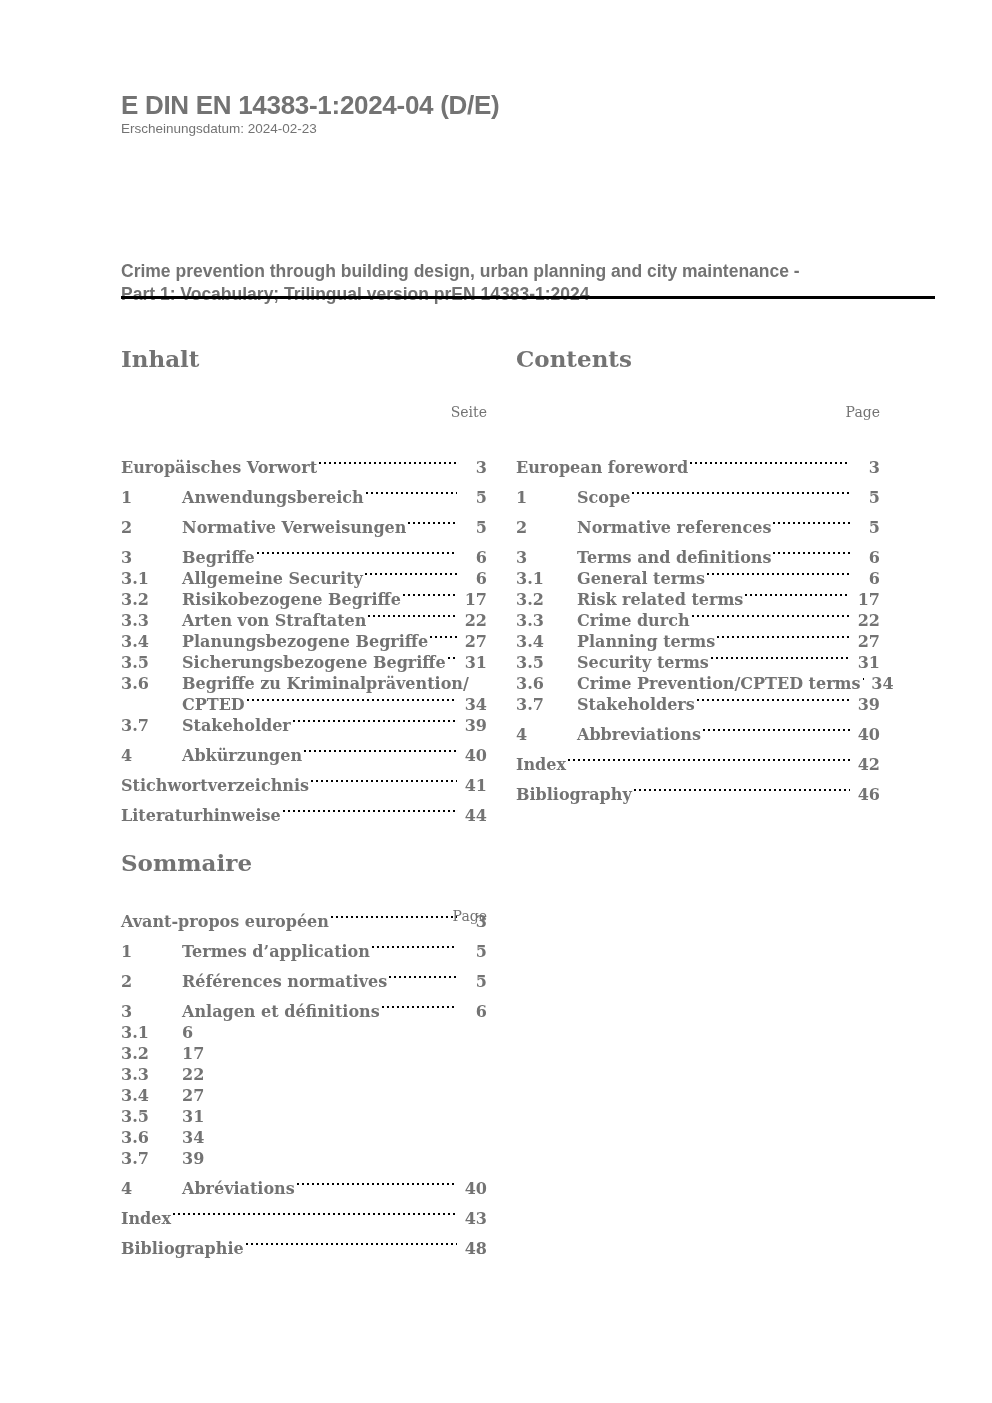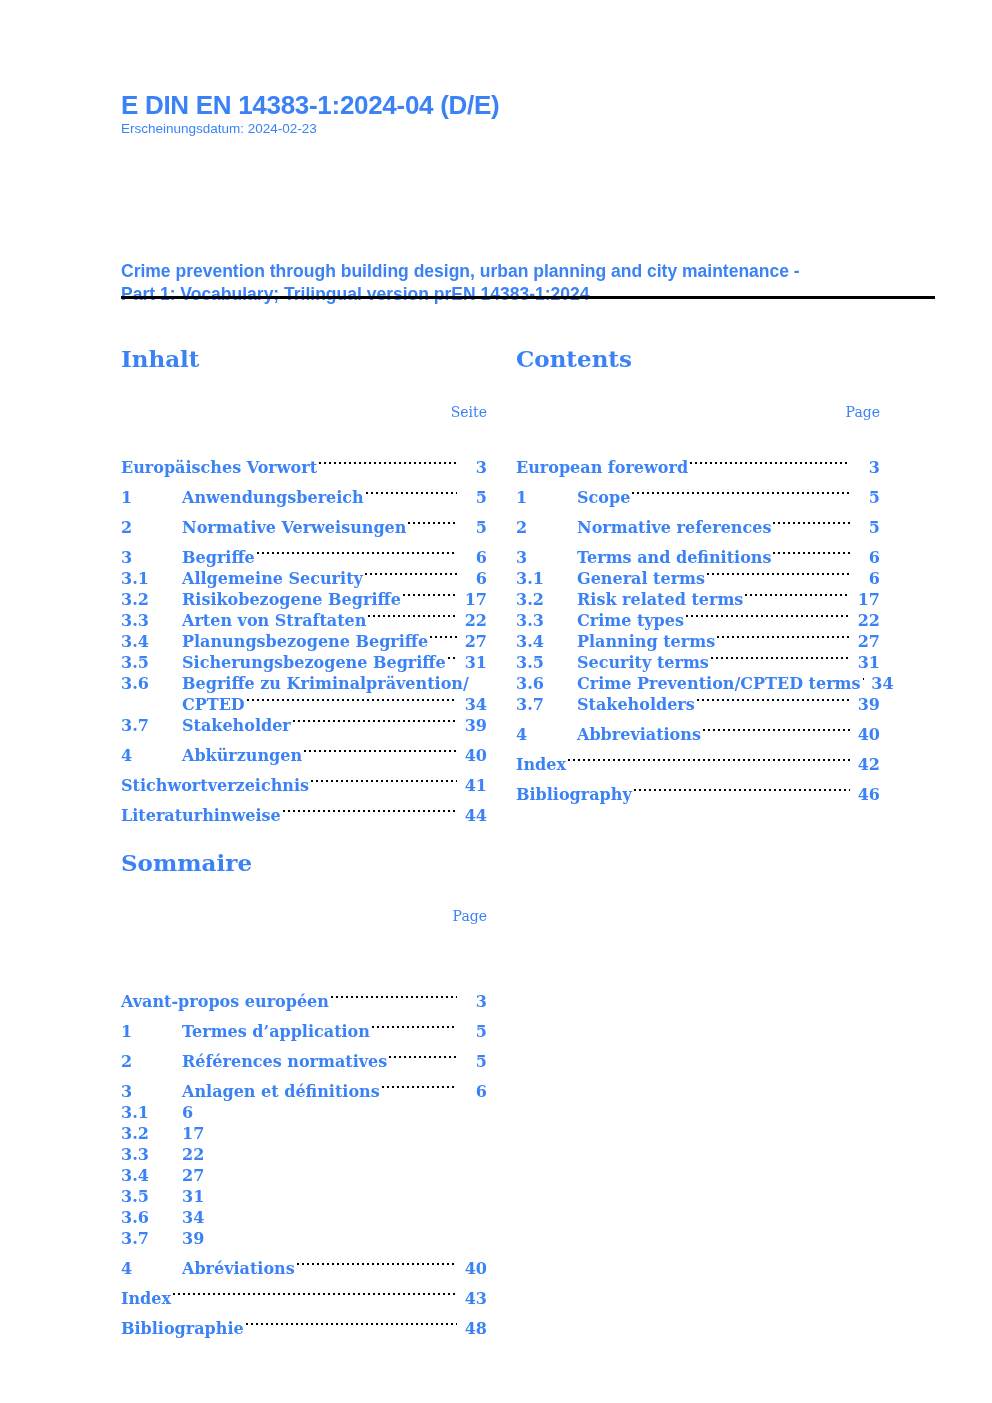--- a/index.html
+++ b/index.html
@@ -2,21 +2,21 @@
 <html><head>
 <meta charset="utf-8">
 <style>
   * { margin: 0; padding: 0; box-sizing: border-box; }
   html, body { background: #ffffff; }
   .page {
     position: relative;
     width: 992px;
     height: 1403px;
     background: #ffffff;
-    color: #3b82f6;
+    color: #737373;
     font-family: "Liberation Sans", sans-serif;
     overflow: hidden;
   }
 
   
   .doc-number {
     position: absolute; left: 121px; top: 90px;
     font-size: 26px; font-weight: bold; letter-spacing: -0.3px;
     white-space: nowrap;
   }
@@ -55,21 +55,21 @@
 
   .page-label {
     position: absolute; right: 0;
     font-size: 14px; font-weight: normal; line-height: 19px;
   }
   #toc-de .page-label, #toc-en .page-label { top: 403px; }
   #toc-fr .page-label { top: 907px; }
 
   .entries { position: absolute; left: 0; right: 0; }
   #toc-de .entries, #toc-en .entries { top: 448px; }
-  #toc-fr .entries { top: 982px; }
+  #toc-fr .entries { top: 902px; }
 
   .entry {
     display: flex;
     line-height: 21px;
     font-size: 16px;
     font-weight: bold;
     align-items: center;
   }
   .entry.gap { margin-top: 9px; }
   .num { flex: none; width: 61px; }
@@ -229,21 +229,21 @@
       <span class="pg">6</span>
     </div>
         <div class="entry">
       <span class="num">3.2</span>
       <span class="title">Risk related terms</span>
       <span class="leader"></span>
       <span class="pg">17</span>
     </div>
         <div class="entry">
       <span class="num">3.3</span>
-      <span class="title">Crime types</span>
+      <span class="title">Crime durch</span>
       <span class="leader"></span>
       <span class="pg">22</span>
     </div>
         <div class="entry">
       <span class="num">3.4</span>
       <span class="title">Planning terms</span>
       <span class="leader"></span>
       <span class="pg">27</span>
     </div>
         <div class="entry">

